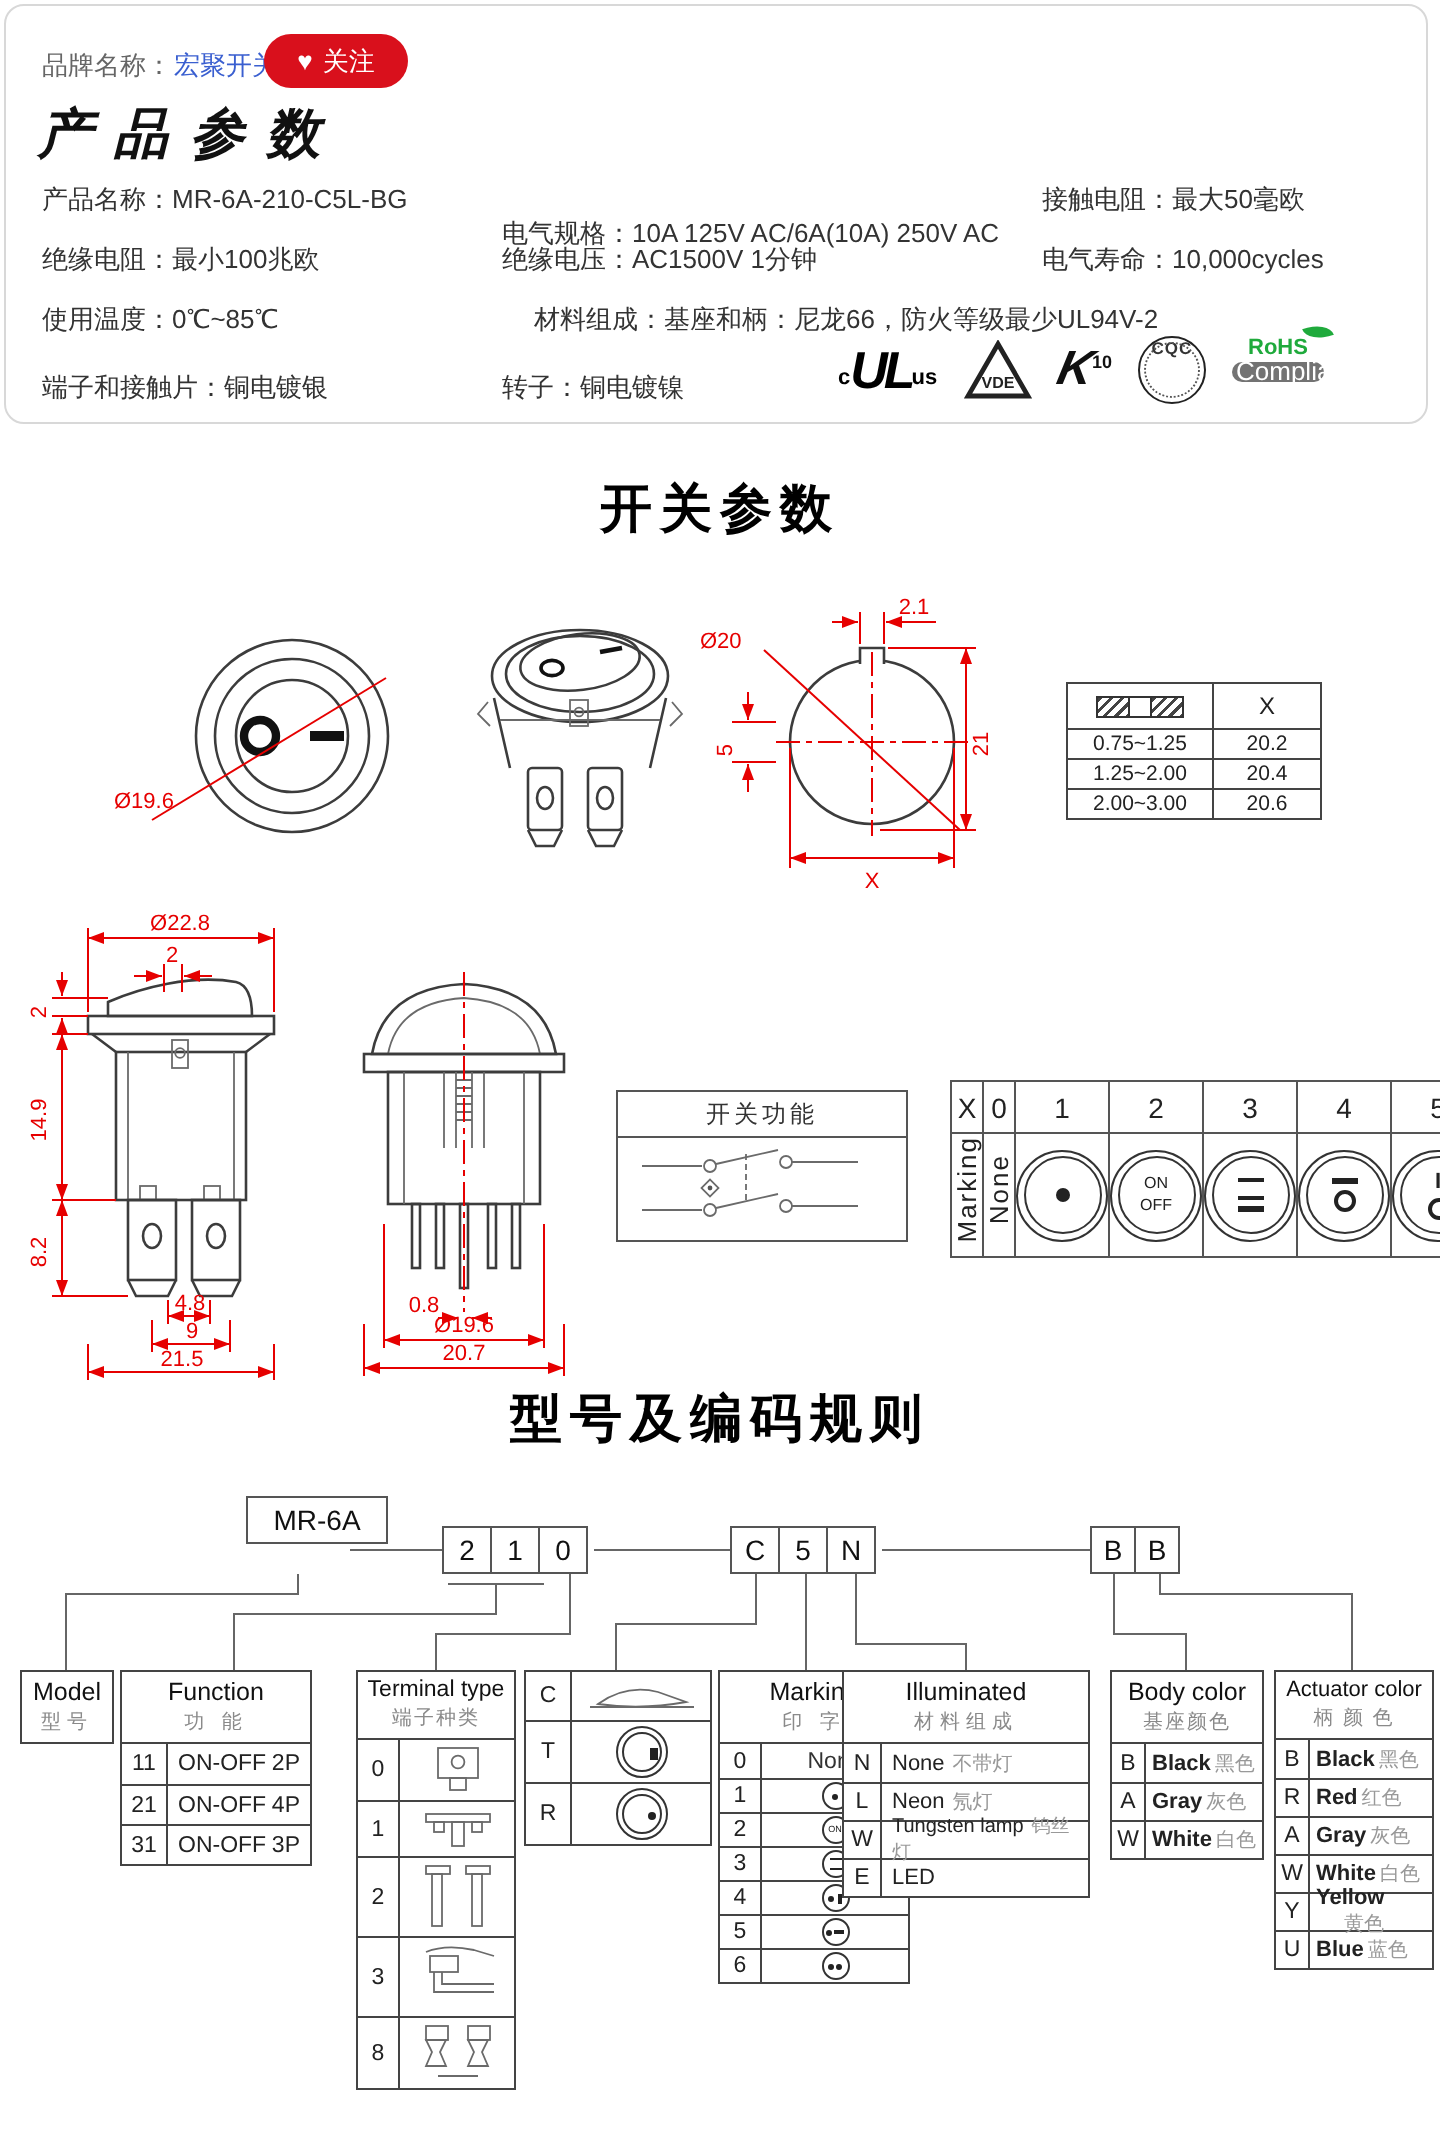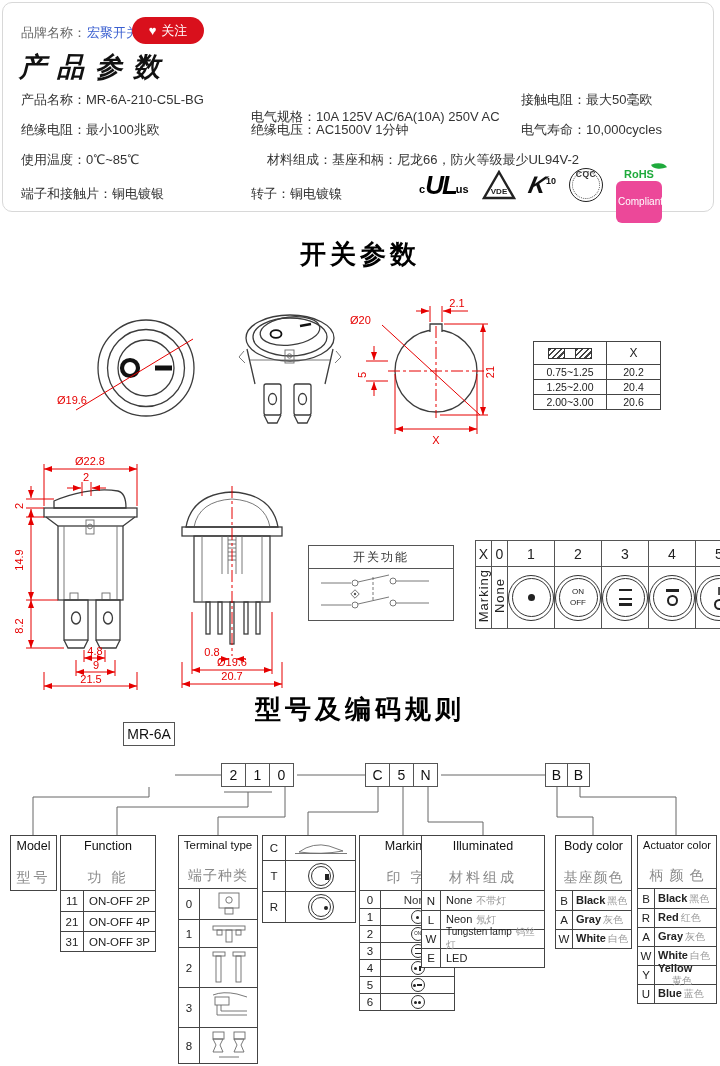--- a/index.html
+++ b/index.html
@@ -28,21 +28,21 @@
   .vde-svg,.cqc-wrap{flex:0 0 auto}
   .cqc-wrap{width:32px;height:32px;border:1.6px solid #222;border-radius:50%;display:flex;
             align-items:flex-start;justify-content:center;position:relative}
   .cqc-wrap::after{content:"";position:absolute;inset:2px;border:1px dotted #555;border-radius:50%}
   .cqc-wrap span{font-size:8.5px;font-weight:bold;letter-spacing:.5px}
   .k-mark{font-weight:bold;color:#111;display:flex;align-items:flex-start}
   .k-mark i{font-size:24px;font-style:italic;transform:skewX(-12deg);line-height:.9}
   .k-mark sup{font-size:9px;margin-top:2px}
   .rohs-wrap{position:relative;width:46px;height:34px;text-align:center}
   .rohs-top{font-size:11px;font-weight:bold;color:#1faa3c;line-height:13px}
-  .rohs-bottom{font-size:10px;color:#fff;background:#ec4899;border-radius:6px;padding:17px 2px;line-height:8px}
+  .rohs-bottom{font-size:13px;color:#fff;background:#737373;border-radius:6px;padding:1px 2px;line-height:8px}
   .leaf{position:absolute;right:-4px;top:-6px;width:14px;height:8px;background:#1faa3c;
         border-radius:0 100% 0 100%;transform:rotate(-20deg)}
 
   
   .h2{position:absolute;left:0;width:720px;text-align:center;font-size:26px;font-weight:bold;
       color:#000;letter-spacing:4px}
 
   
   svg text{font-family:"Liberation Sans",sans-serif}
   .dimtxt{fill:#e60000;font-size:11px}
@@ -85,21 +85,21 @@
   .code-box{position:absolute;height:24px;border:1px solid #555;background:#fff;box-sizing:border-box;
             display:flex;align-items:center;justify-content:center;font-size:14px;color:#111}
   .code-cells{position:absolute;display:flex}
   .code-cells .cc{width:25px;height:24px;border:1px solid #555;background:#fff;box-sizing:border-box;
                   display:flex;align-items:center;justify-content:center;font-size:14px;margin-left:-1px;color:#111}
 
   
   .bt{position:absolute;top:835px;border:1px solid #444;background:#fff;box-sizing:border-box;font-size:11.5px}
   .bt-h{border-bottom:1px solid #444;text-align:center;padding:3px 1px 3px}
   .bt-h .en{display:block;font-size:12.5px;color:#111}
-  .bt-h .cn{display:block;font-size:14px;color:#8a8a8a;letter-spacing:3px;margin-top:16px}
+  .bt-h .cn{display:block;font-size:10px;color:#8a8a8a;letter-spacing:3px;margin-top:1px}
   .bt-h.noline{border-bottom:none}
   .bt-r{display:flex;align-items:center;box-sizing:border-box}
   .bt-r + .bt-r{border-top:1px solid #444}
   .bt-code{flex:0 0 auto;align-self:stretch;display:flex;align-items:center;justify-content:center;
            border-right:1px solid #444;font-size:11.5px;color:#222}
   .bt-mid{flex:1;padding-left:5px;color:#222}
   .bt-end{flex:0 0 auto;padding-right:5px;color:#222}
   .cn-small{color:#999;font-size:10px;margin-left:4px}
   .en-bold{font-weight:bold;font-size:11px}
   .center-cell{flex:1;display:flex;align-items:center;justify-content:center;gap:1.5px}
@@ -430,21 +430,21 @@
       <path d="M248,44 V59 H117 V87"></path>
       <path d="M285,39 V69 H218 V87"></path>
       <path d="M378,39 V64 H308 V87"></path>
       <path d="M403,39 V87"></path>
       <path d="M428,39 V74 H483 V87"></path>
       <path d="M557,39 V69 H593 V87"></path>
       <path d="M580,39 V49 H676 V87"></path>
     </g>
   </svg>
 
-  <div class="code-box" style="left:123px;top:722px;width:52px">MR-6A</div>
+  <div class="code-box" style="left:123px;top:748px;width:71px">MR-6A</div>
   <div class="code-cells" style="left:222px;top:763px">
     <div class="cc">2</div>
     <div class="cc">1</div>
     <div class="cc">0</div>
   </div>
   <div class="code-cells" style="left:366px;top:763px">
     <div class="cc">C</div>
     <div class="cc">5</div>
     <div class="cc">N</div>
   </div>

